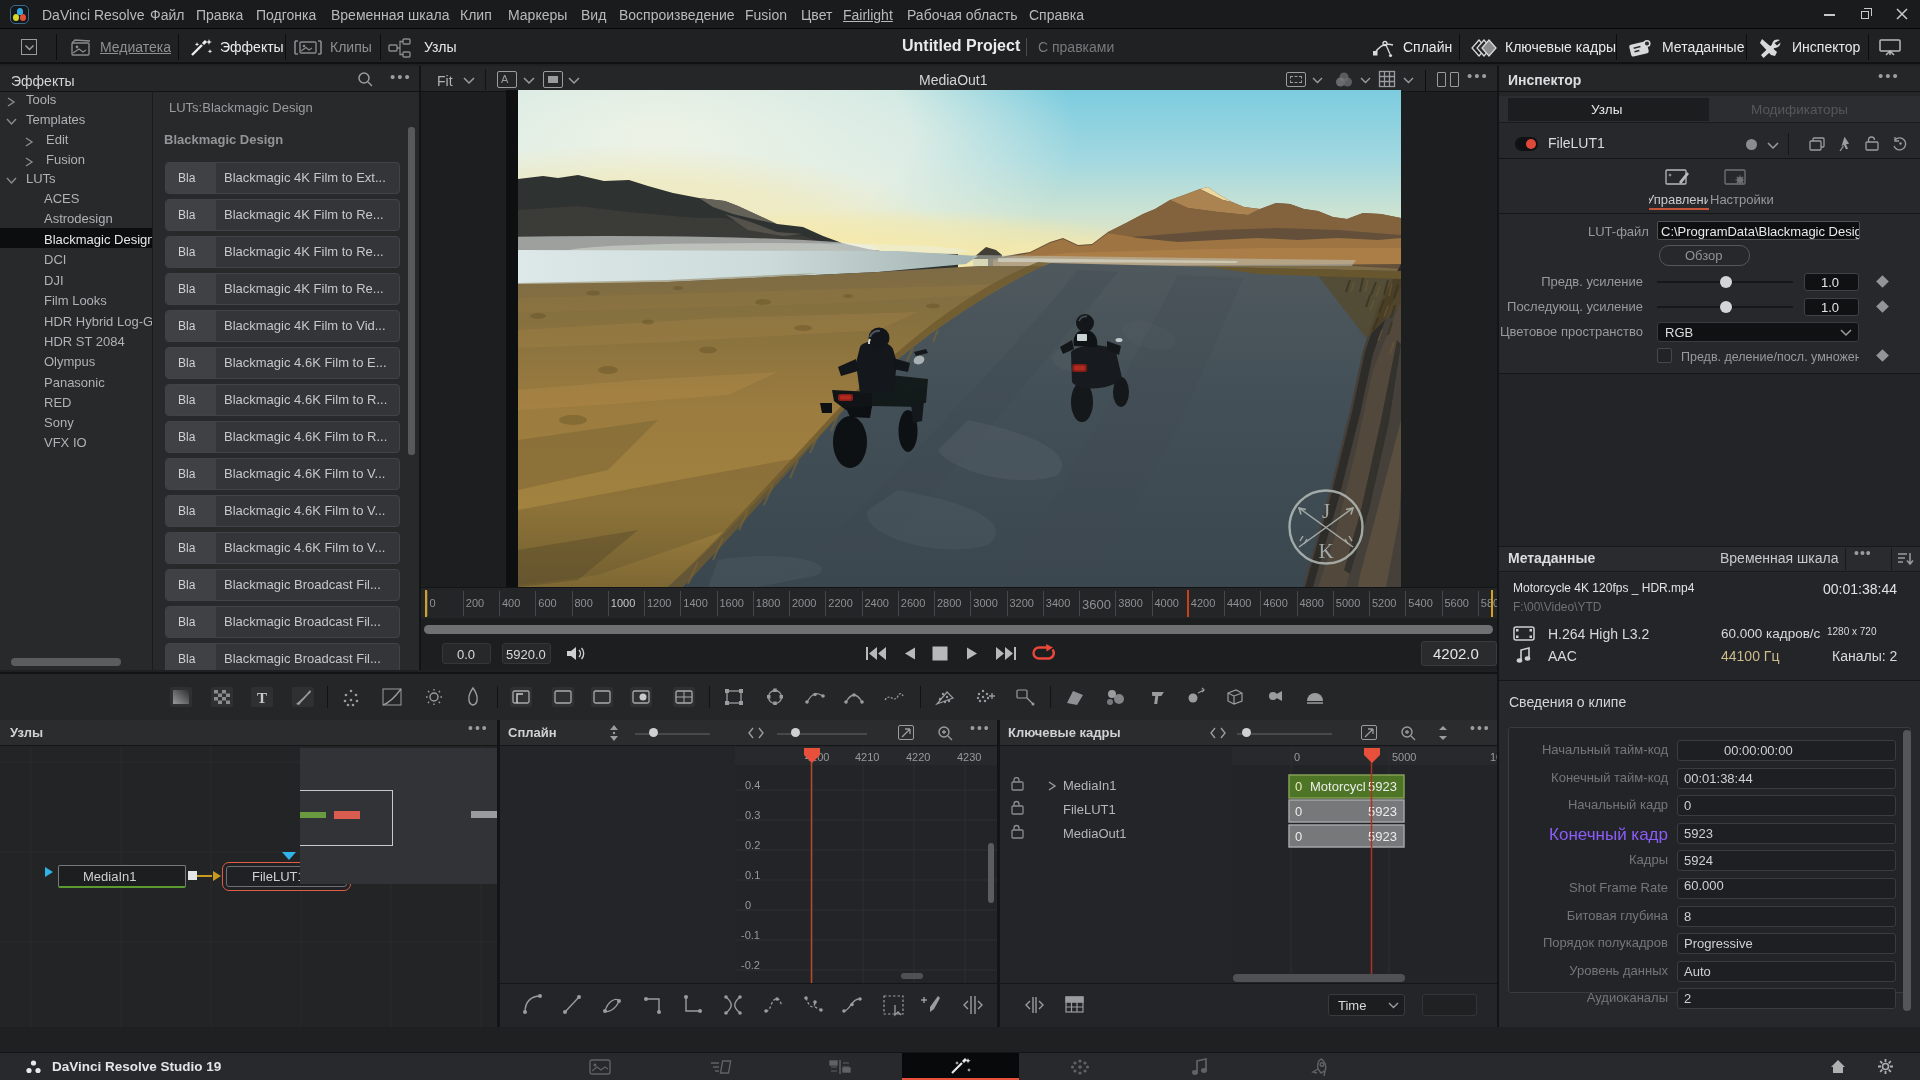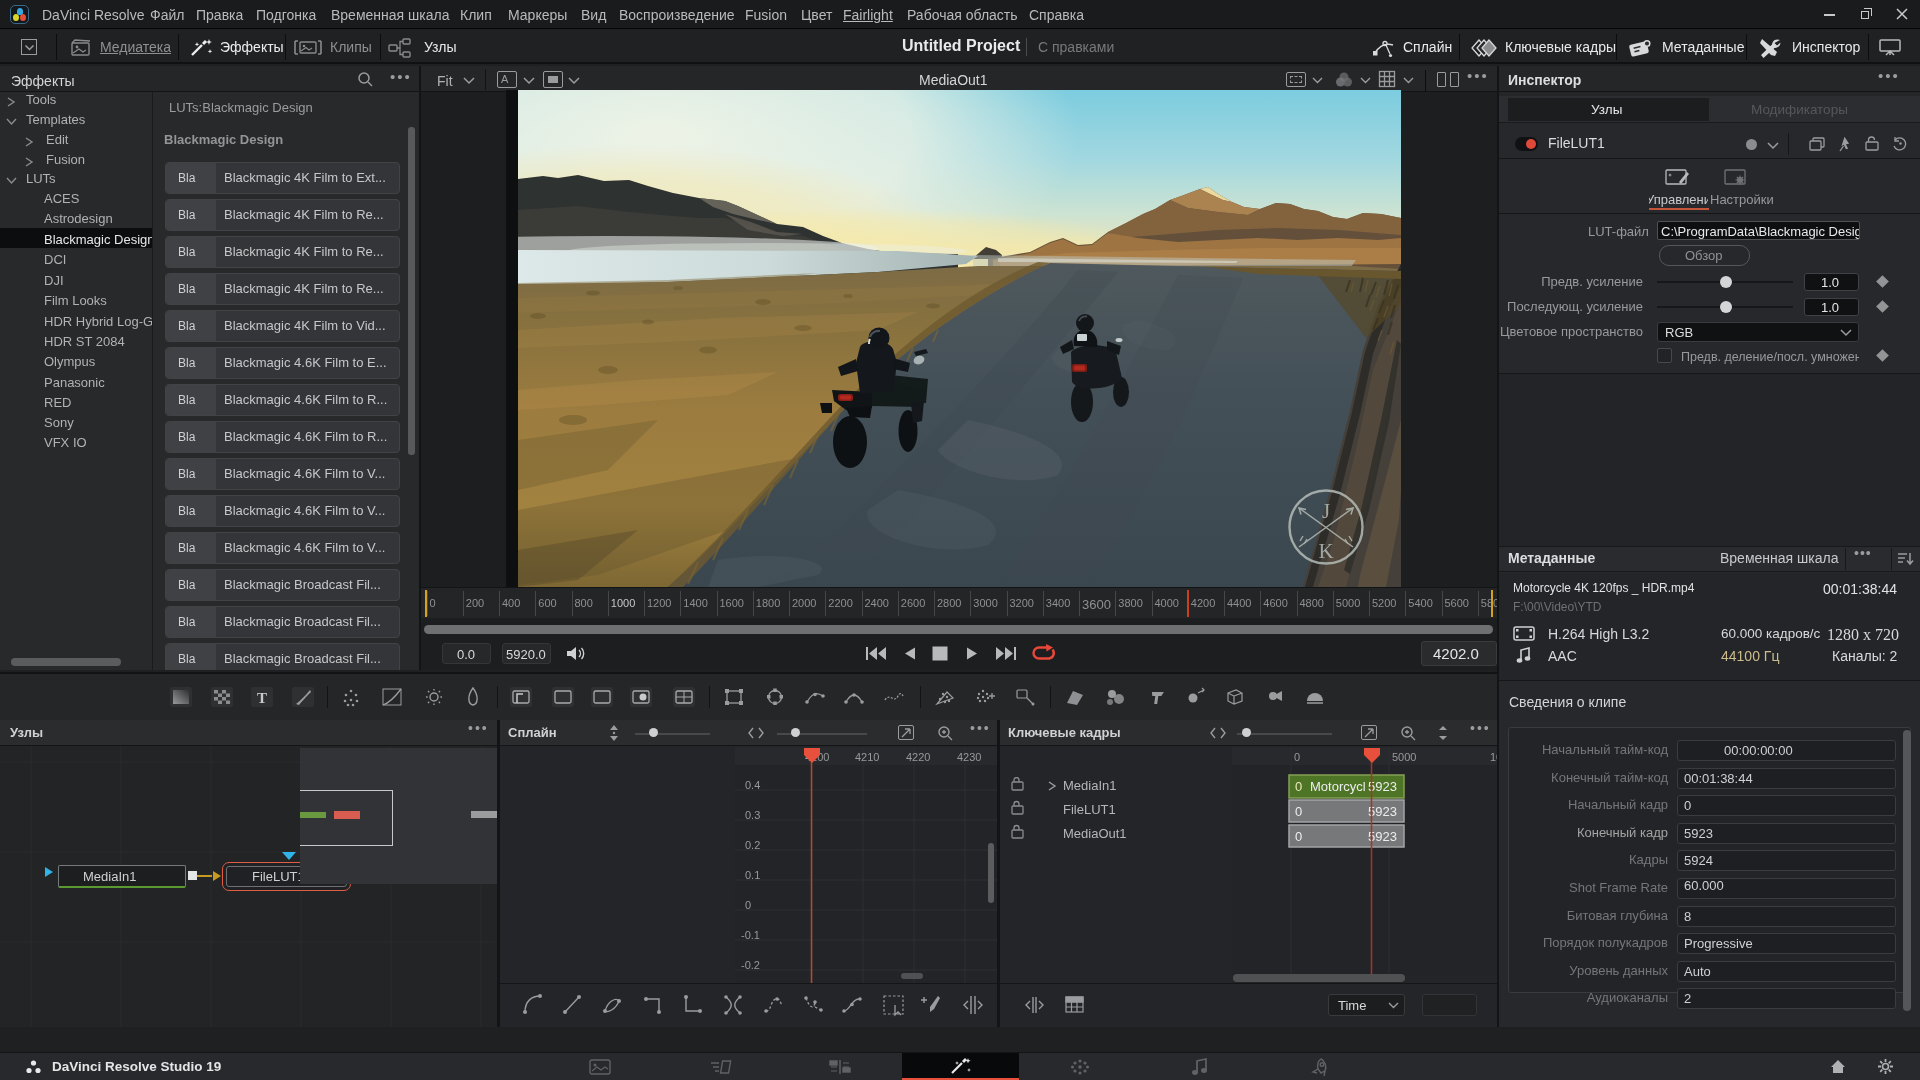--- a/index.html
+++ b/index.html
@@ -1056,21 +1056,21 @@
         <rect x="1" y="1" width="20" height="13" rx="2" fill="none" stroke="#cfd0d2" stroke-width="1.5"></rect>
         <g fill="#cfd0d2">
           <rect x="3" y="3" width="2.5" height="2.5"></rect>
           <rect x="3" y="9.5" width="2.5" height="2.5"></rect>
           <rect x="16.5" y="3" width="2.5" height="2.5"></rect>
           <rect x="16.5" y="9.5" width="2.5" height="2.5"></rect>
         </g>
       </svg>
   <div class="abs txt" style="left:49px;top:530px;font-size:14px;color:#d8d9db;">H.264 High L3.2</div>
   <div class="abs txt" style="left:222px;top:530px;font-size:13.5px;color:#d8d9db;">60.000 кадров/с</div>
-  <div class="abs txt" style="left:328px;top:530px;font-size:16px;color:#d8d9db;font-family:Liberation Serif, serif;">1280 x 720</div>
+  <div class="abs txt" style="left:328px;top:530px;font-size:10px;color:#d8d9db;">1280 x 720</div>
   <svg class="abs" style="left:17px;top:551px;" width="16" height="17">
         <path d="M5 13 V3 L13 1 V11" fill="none" stroke="#cfd0d2" stroke-width="1.6"></path>
         <ellipse cx="3.5" cy="13.5" rx="2.8" ry="2.2" fill="#cfd0d2"></ellipse>
         <ellipse cx="11.5" cy="11.5" rx="2.8" ry="2.2" fill="#cfd0d2"></ellipse>
       </svg>
   <div class="abs txt" style="left:49px;top:552px;font-size:14px;color:#d8d9db;">AAC</div>
   <div class="abs txt" style="left:222px;top:552px;font-size:14px;color:#cdbd8c;">44100 Гц</div>
   <div class="abs txt" style="left:333px;top:552px;font-size:14px;color:#d8d9db;">Каналы: 2</div>
   <div class="abs" style="left:0;top:584px;width:421px;height:1px;background:#151617;"></div>
 
@@ -1078,21 +1078,21 @@
   <div class="abs" style="left:9px;top:631px;width:403px;height:266px;border:1px solid #3a3b3e;border-radius:3px;background:#232428;" id="clipform">
         <div class="abs txt" style="right:242px;top:14px;font-size:13px;color:#747678;">Начальный тайм-код</div>
         <div class="abs" style="left:168px;top:12px;width:219px;height:21px;background:#1e1f22;border:1px solid #3b3c3f;border-radius:3px;"></div>
         <div class="abs txt" style="left:175px;top:15px;font-size:13px;color:#cfd0d2;margin-left:40px;">00:00:00:00</div>
         <div class="abs txt" style="right:242px;top:41.6px;font-size:13px;color:#747678;">Конечный тайм-код</div>
         <div class="abs" style="left:168px;top:39.6px;width:219px;height:21px;background:#1e1f22;border:1px solid #3b3c3f;border-radius:3px;"></div>
         <div class="abs txt" style="left:175px;top:42.6px;font-size:13px;color:#cfd0d2;">00:01:38:44</div>
         <div class="abs txt" style="right:242px;top:69.2px;font-size:13px;color:#747678;">Начальный кадр</div>
         <div class="abs" style="left:168px;top:67.2px;width:219px;height:21px;background:#1e1f22;border:1px solid #3b3c3f;border-radius:3px;"></div>
         <div class="abs txt" style="left:175px;top:70.2px;font-size:13px;color:#cfd0d2;">0</div>
-        <div class="abs txt" style="right:242px;top:96.80000000000001px;font-size:13px;color:#a3a3a3;">Конечный кадр</div>
+        <div class="abs txt" style="right:242px;top:96.80000000000001px;font-size:17px;color:#8b5cf6;">Конечный кадр</div>
         <div class="abs" style="left:168px;top:94.80000000000001px;width:219px;height:21px;background:#1e1f22;border:1px solid #3b3c3f;border-radius:3px;"></div>
         <div class="abs txt" style="left:175px;top:97.80000000000001px;font-size:13px;color:#cfd0d2;">5923</div>
         <div class="abs txt" style="right:242px;top:124.4px;font-size:13px;color:#747678;">Кадры</div>
         <div class="abs" style="left:168px;top:122.4px;width:219px;height:21px;background:#1e1f22;border:1px solid #3b3c3f;border-radius:3px;"></div>
         <div class="abs txt" style="left:175px;top:125.4px;font-size:13px;color:#cfd0d2;">5924</div>
         <div class="abs txt" style="right:242px;top:152px;font-size:13px;color:#747678;">Shot Frame Rate</div>
         <div class="abs" style="left:168px;top:150px;width:219px;height:21px;background:#1e1f22;border:1px solid #3b3c3f;border-radius:3px;"></div>
         <div class="abs txt" style="left:175px;top:150px;font-size:13px;color:#cfd0d2;">60.000</div>
         <div class="abs txt" style="right:242px;top:179.60000000000002px;font-size:13px;color:#747678;">Битовая глубина</div>
         <div class="abs" style="left:168px;top:177.60000000000002px;width:219px;height:21px;background:#1e1f22;border:1px solid #3b3c3f;border-radius:3px;"></div>

